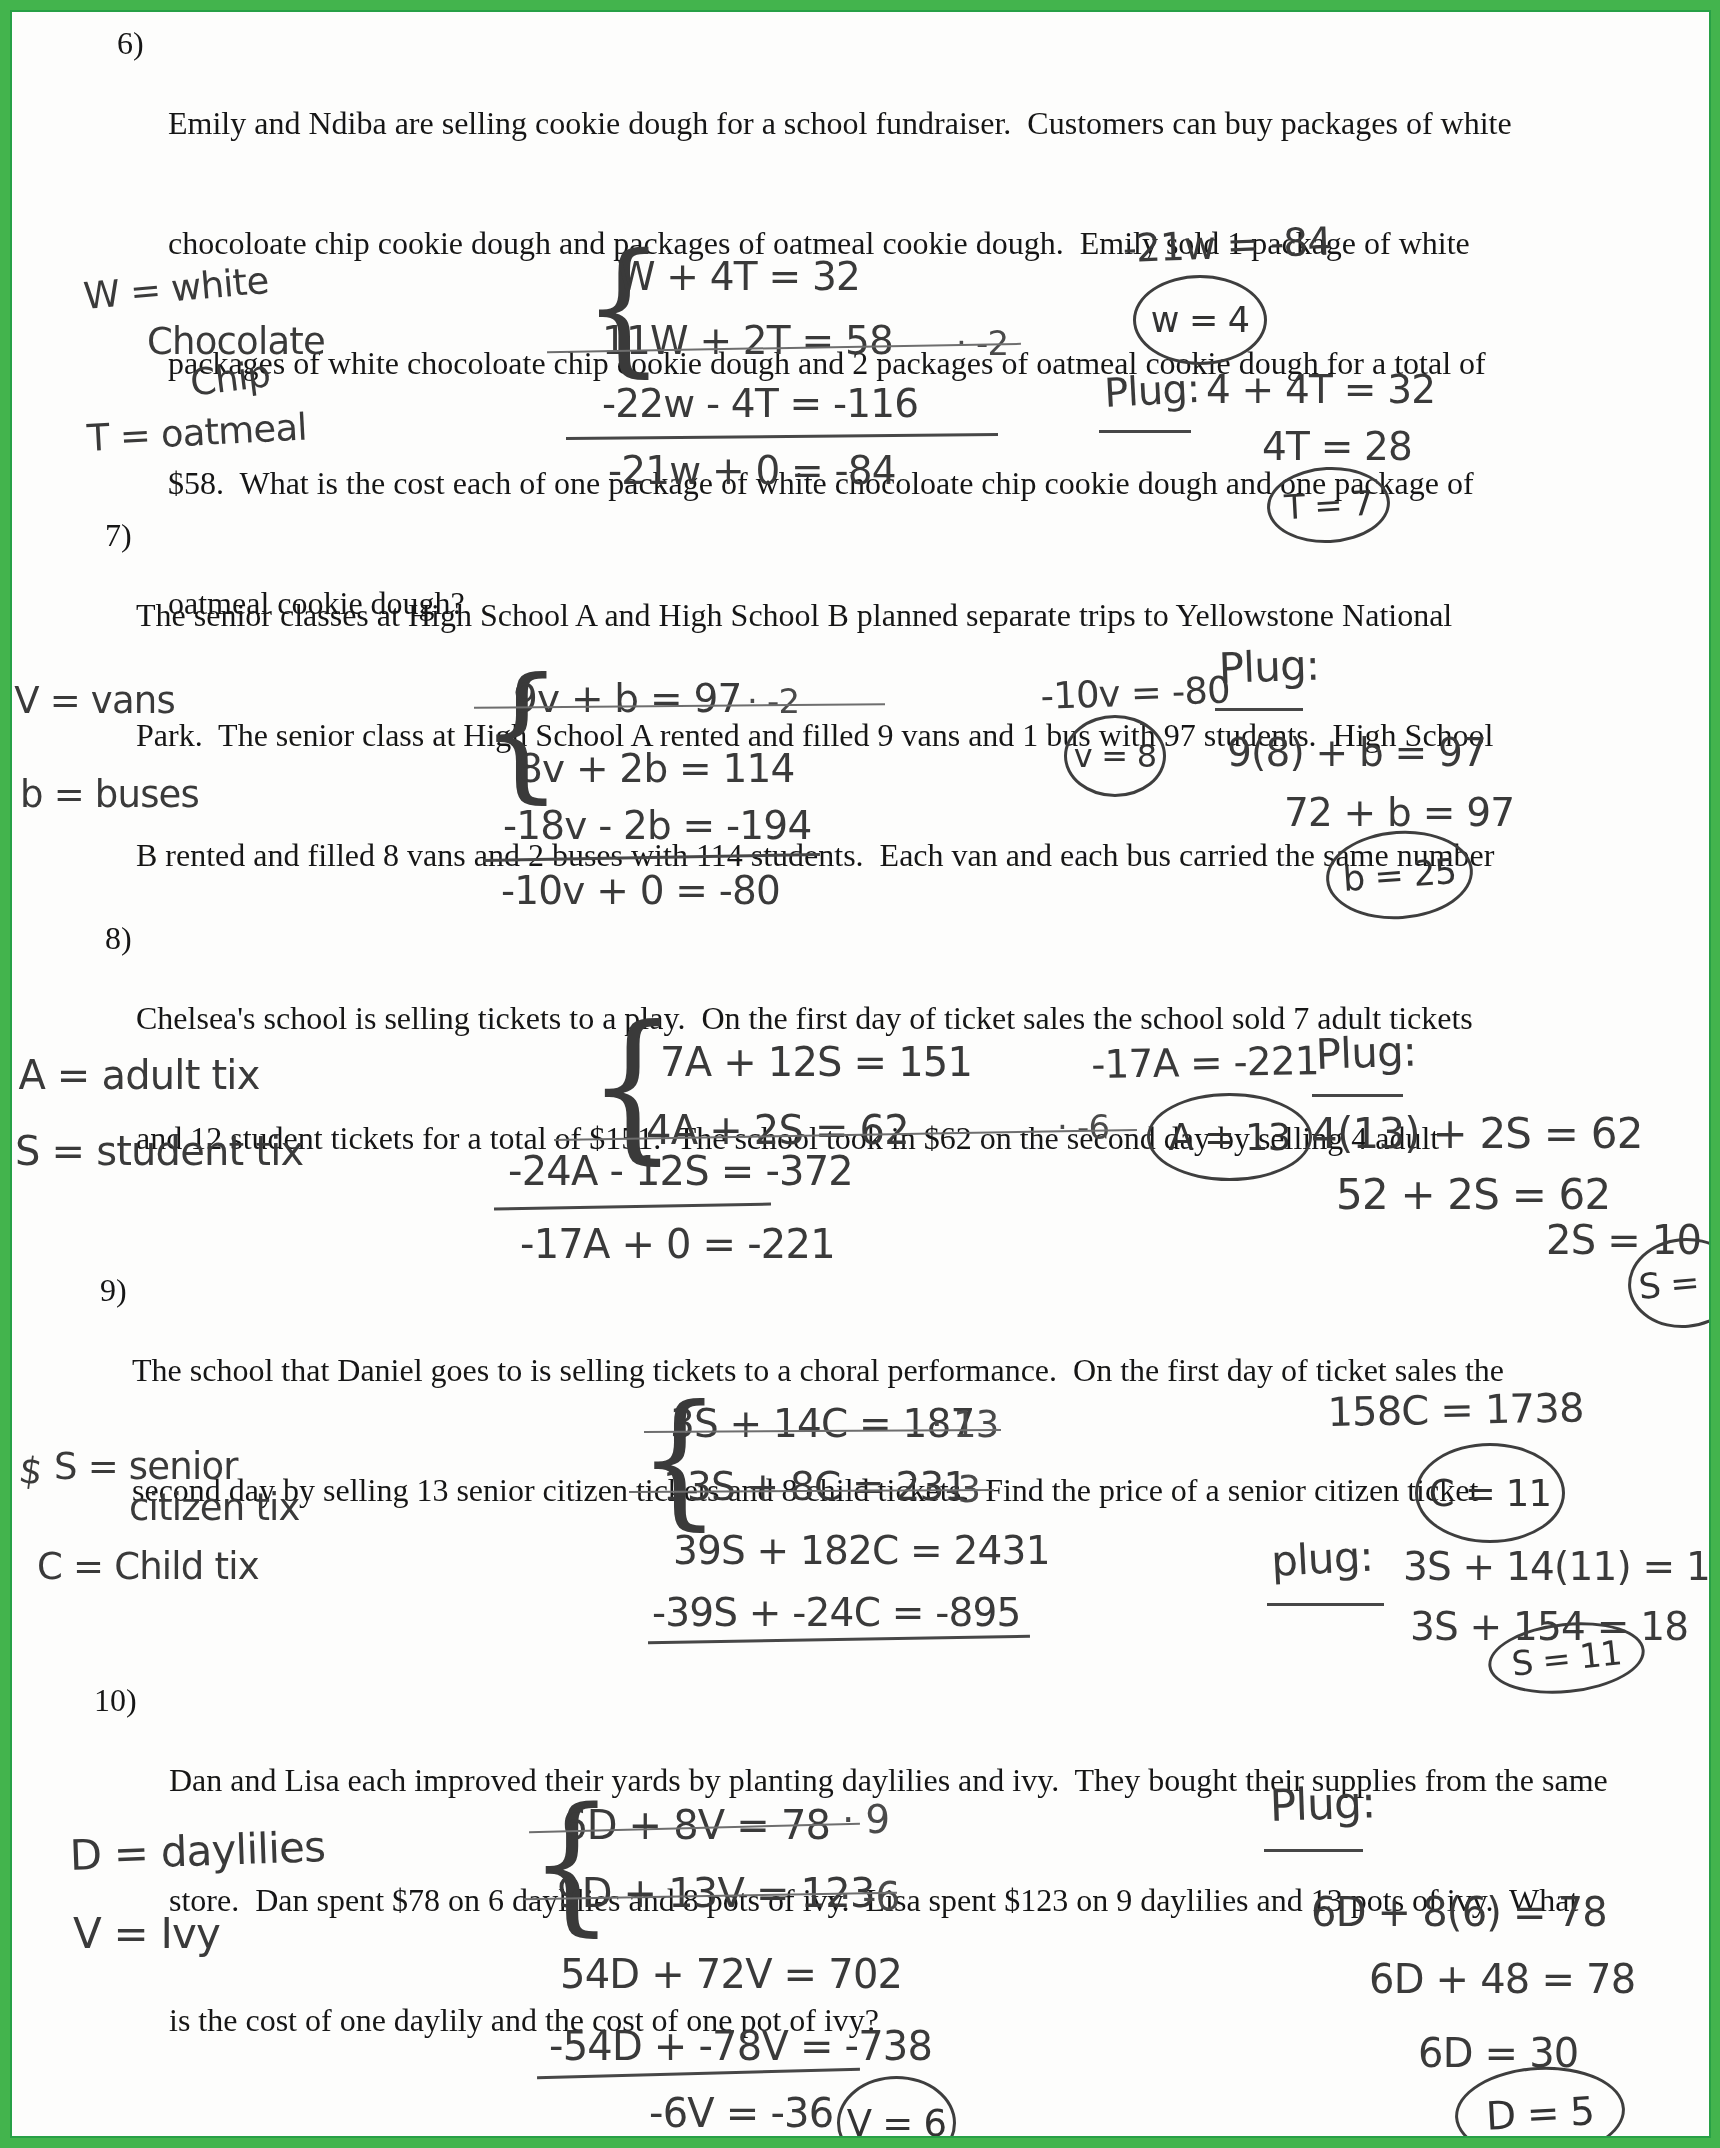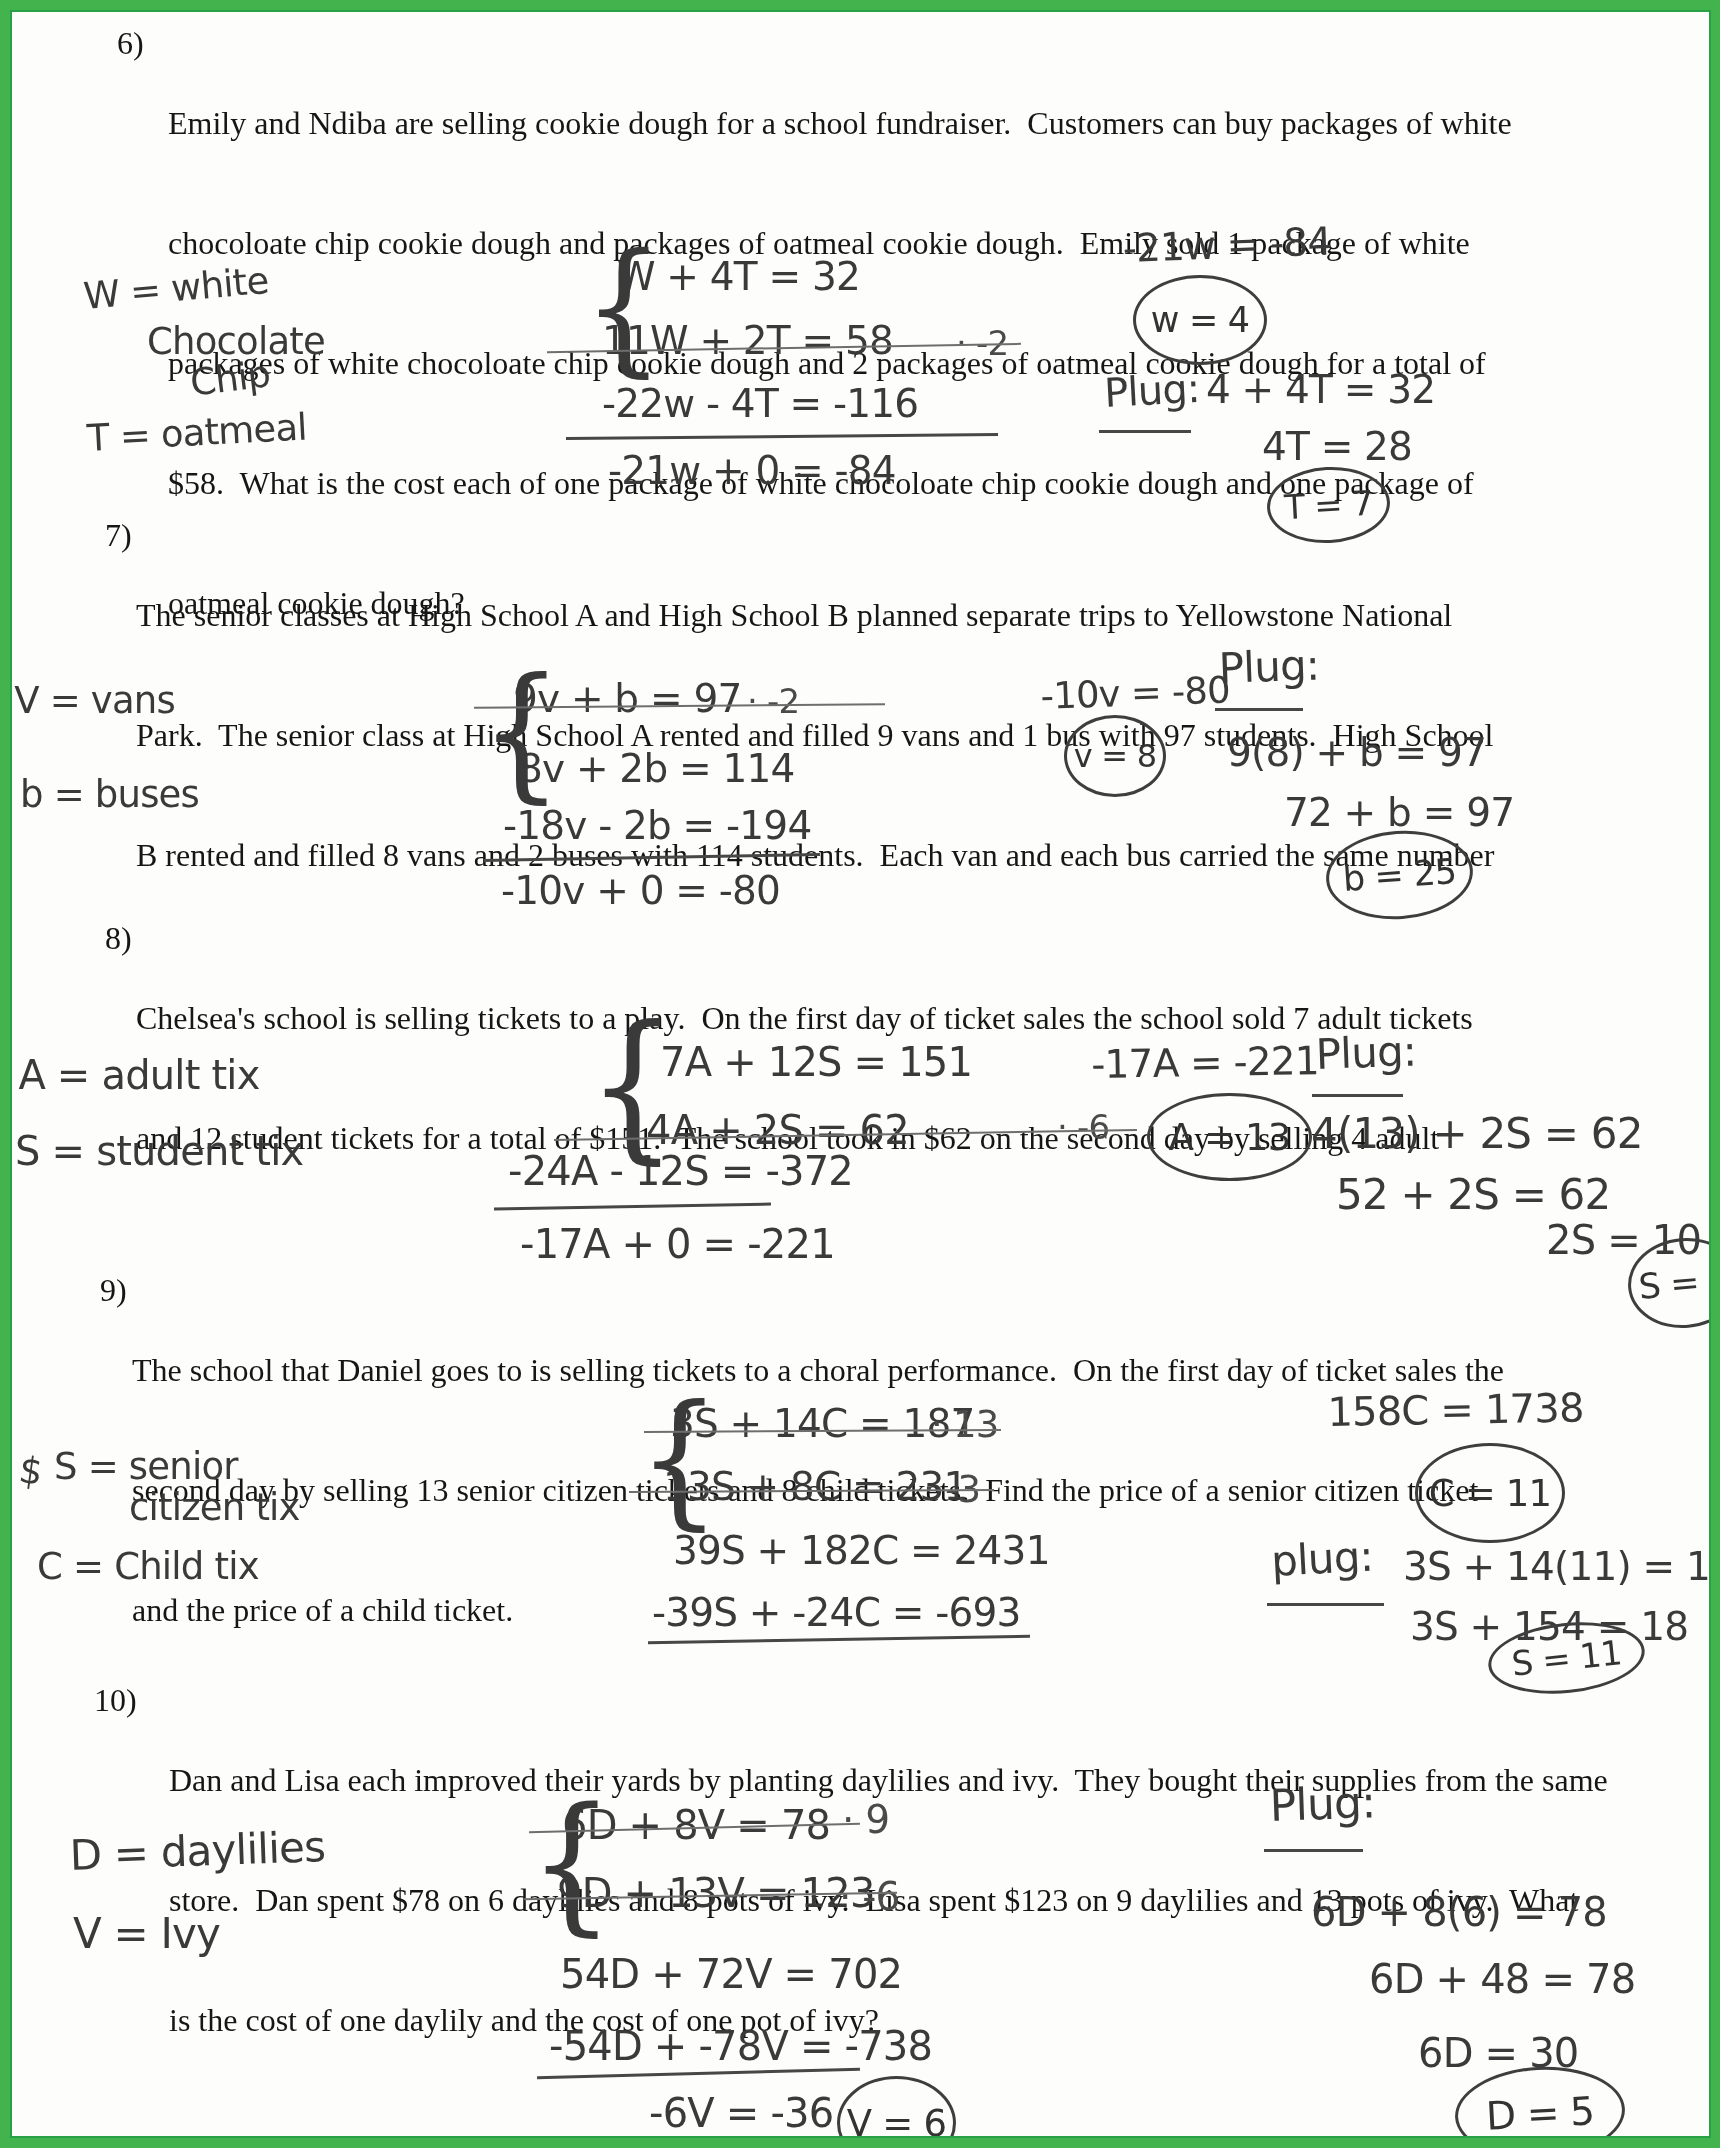--- a/index.html
+++ b/index.html
@@ -148,36 +148,35 @@
     <div class="circle" style="left:1618px;top:1228px;width:107px;height:84px;font-size:35px;transform:rotate(-5deg)">
       <span>S = 5</span>
     </div>
   </section>
 
   <section>
     <div class="printed" style="left:90px;top:1260px">9)</div>
     <div class="printed" style="left:122px;top:1260px">
       <div class="pline">The school that Daniel goes to is selling tickets to a choral performance.  On the first day of ticket sales the</div>
       <div class="pline">second day by selling 13 senior citizen tickets and 8 child tickets.  Find the price of a senior citizen ticket</div>
-      <div class="pline">and the price of a child ticket.</div>
     </div>
     <div class="hw def" style="left:11.7px;top:1440px;transform:rotate(8deg)">$</div>
     <div class="hw def" style="left:44px;top:1437px">S = senior</div>
     <div class="hw def" style="left:119px;top:1478px">citizen tix</div>
     <div class="hw def" style="left:27px;top:1537px">C = Child tix</div>
 
     <div class="brace" style="left:628px;top:1380px;font-size:130px"></div>
     <div class="hw eq" style="left:660px;top:1393px">3S + 14C = 187</div>
     <div class="hw mult" style="left:921px;top:1395px;font-size:37px">· 13</div>
     <div class="strike" style="left:634px;top:1420px;width:357px;transform:rotate(-0.3deg)"></div>
     <div class="hw eq" style="left:653px;top:1456px">13S + 8C = 231</div>
     <div class="hw mult" style="left:913px;top:1460px;font-size:37px">· -3</div>
     <div class="strike" style="left:619px;top:1480px;width:365px;transform:rotate(-0.3deg)"></div>
     <div class="hw eq" style="left:663px;top:1520px">39S + 182C = 2431</div>
-    <div class="hw eq" style="left:642px;top:1582px">-39S + -24C = -693</div>
+    <div class="hw eq" style="left:642px;top:1582px">-39S + -24C = -895</div>
     <div class="sumline" style="left:638px;top:1628px;width:382px;transform:rotate(-1deg)"></div>
 
     <div class="hw eq" style="left:1317px;top:1380px;font-size:40px;transform:rotate(-1deg)">158C = 1738</div>
     <div class="circle" style="left:1405px;top:1433px;width:144px;height:94px;font-size:37px">
       <span>C = 11</span>
     </div>
     <div class="hw eq" style="left:1260px;top:1529px;font-size:42px;transform:rotate(-3deg)">plug:</div>
     <div class="uline" style="left:1257px;top:1593px;width:117px"></div>
     <div class="hw eq" style="left:1393px;top:1536px">3S + 14(11) = 18</div>
     <div class="hw eq" style="left:1400px;top:1596px">3S + 154 = 18</div>

